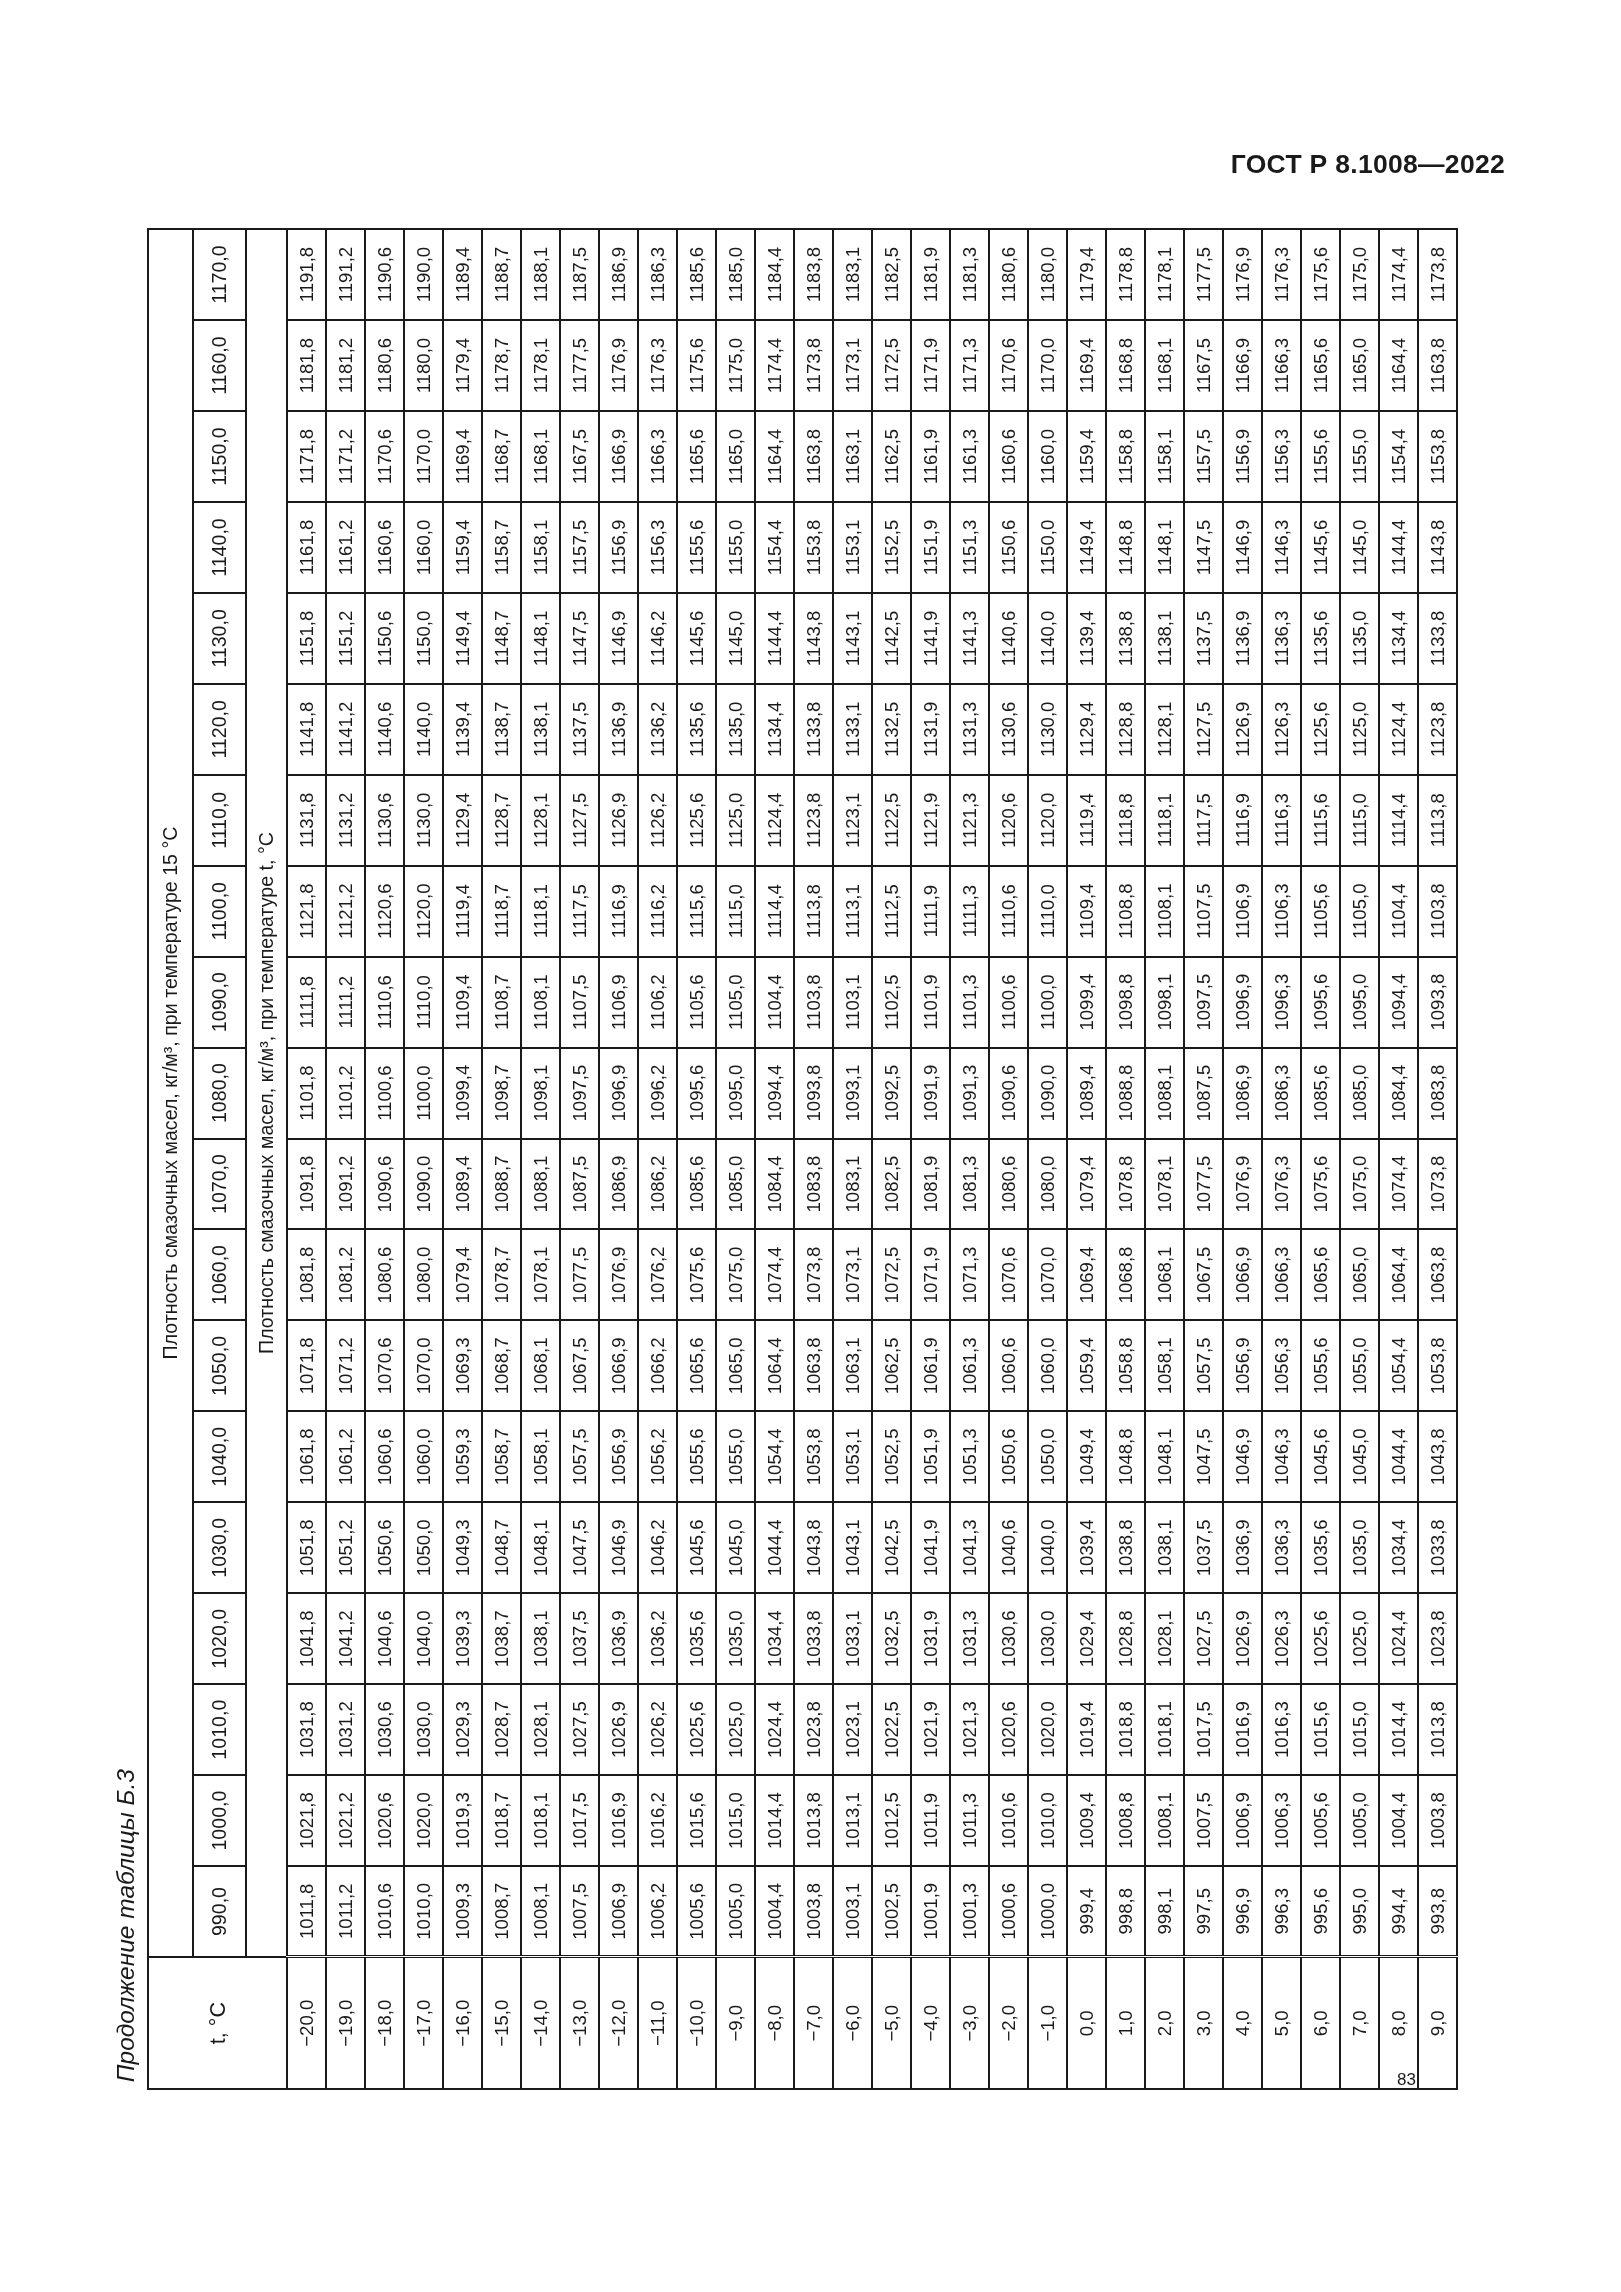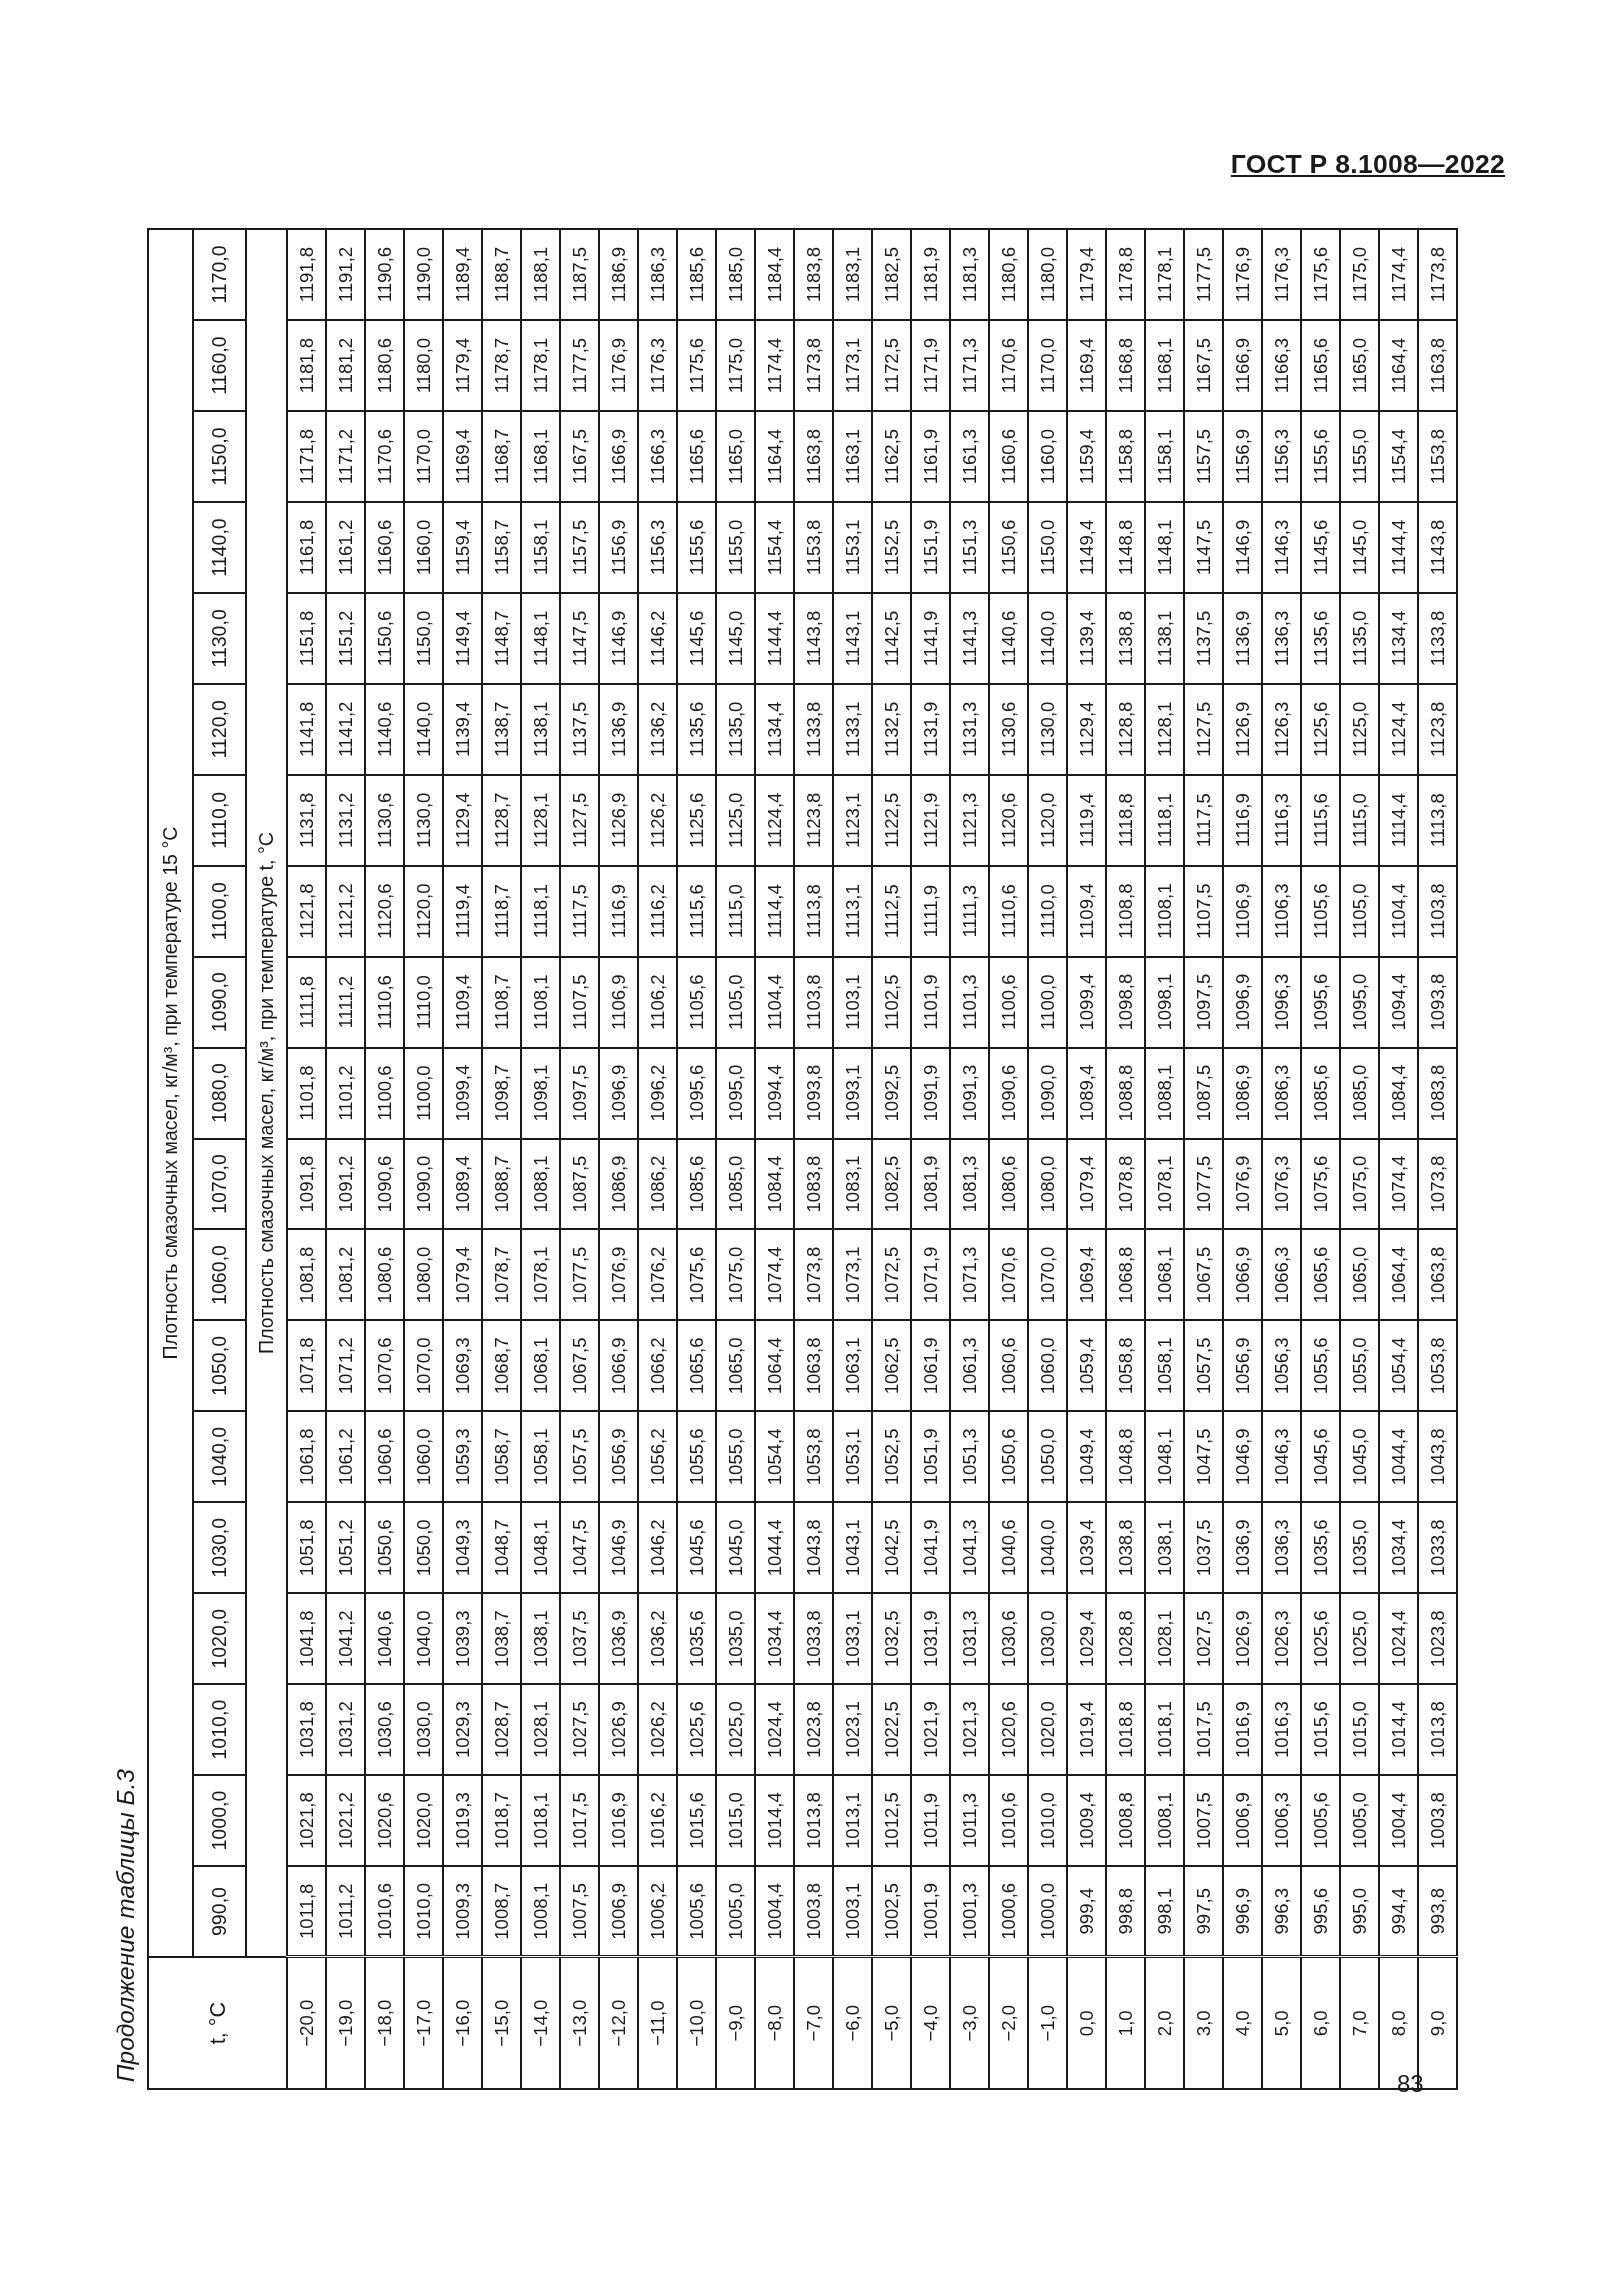--- a/index.html
+++ b/index.html
@@ -1,20 +1,20 @@
 <!DOCTYPE html>
 <html><head>
 <meta charset="utf-8">
 <style>
   html, body { margin: 0; padding: 0; background: #ffffff; }
   body { width: 1621px; height: 2293px; position: relative; overflow: hidden;
          font-family: "Liberation Sans", sans-serif; color: #1a1a1a; }
   .doc-code { position: absolute; right: 116px; top: 149px; font-size: 26.5px; font-weight: bold;
-              font-family: "Liberation Sans", sans-serif; letter-spacing: 0.3px; text-decoration: underline; }
-  .page-number { position: absolute; left: 1397px; top: 2070px; font-size: 24px; }
+              font-family: "Liberation Sans", sans-serif; letter-spacing: 0.3px; }
+  .page-number { position: absolute; left: 1397px; top: 2070px; font-size: 17px; }
   .rotator { position: absolute; left: 106px; top: 2090px; width: 1862px; transform-origin: 0 0;
              transform: rotate(-90deg); }
   .caption { font-style: italic; font-size: 24.5px; height: 39px; line-height: 39px; margin-left: 7.8px; }
   table.data { border-collapse: collapse; table-layout: fixed; width: 1862px; margin-top: 2px;
                font-size: 18.6px; border: 2.9px solid #1a1a1a; }
   table.data td, table.data th { border: 2px solid #1a1a1a; text-align: center; padding: 0;
                font-weight: normal; white-space: nowrap; }
   table.data col.tcol { width: 132px; }
   table.data th.t-head { font-size: 21.6px; }
   .row-title th { height: 43px; font-size: 19.6px; border-bottom: 2px solid #1a1a1a; }

